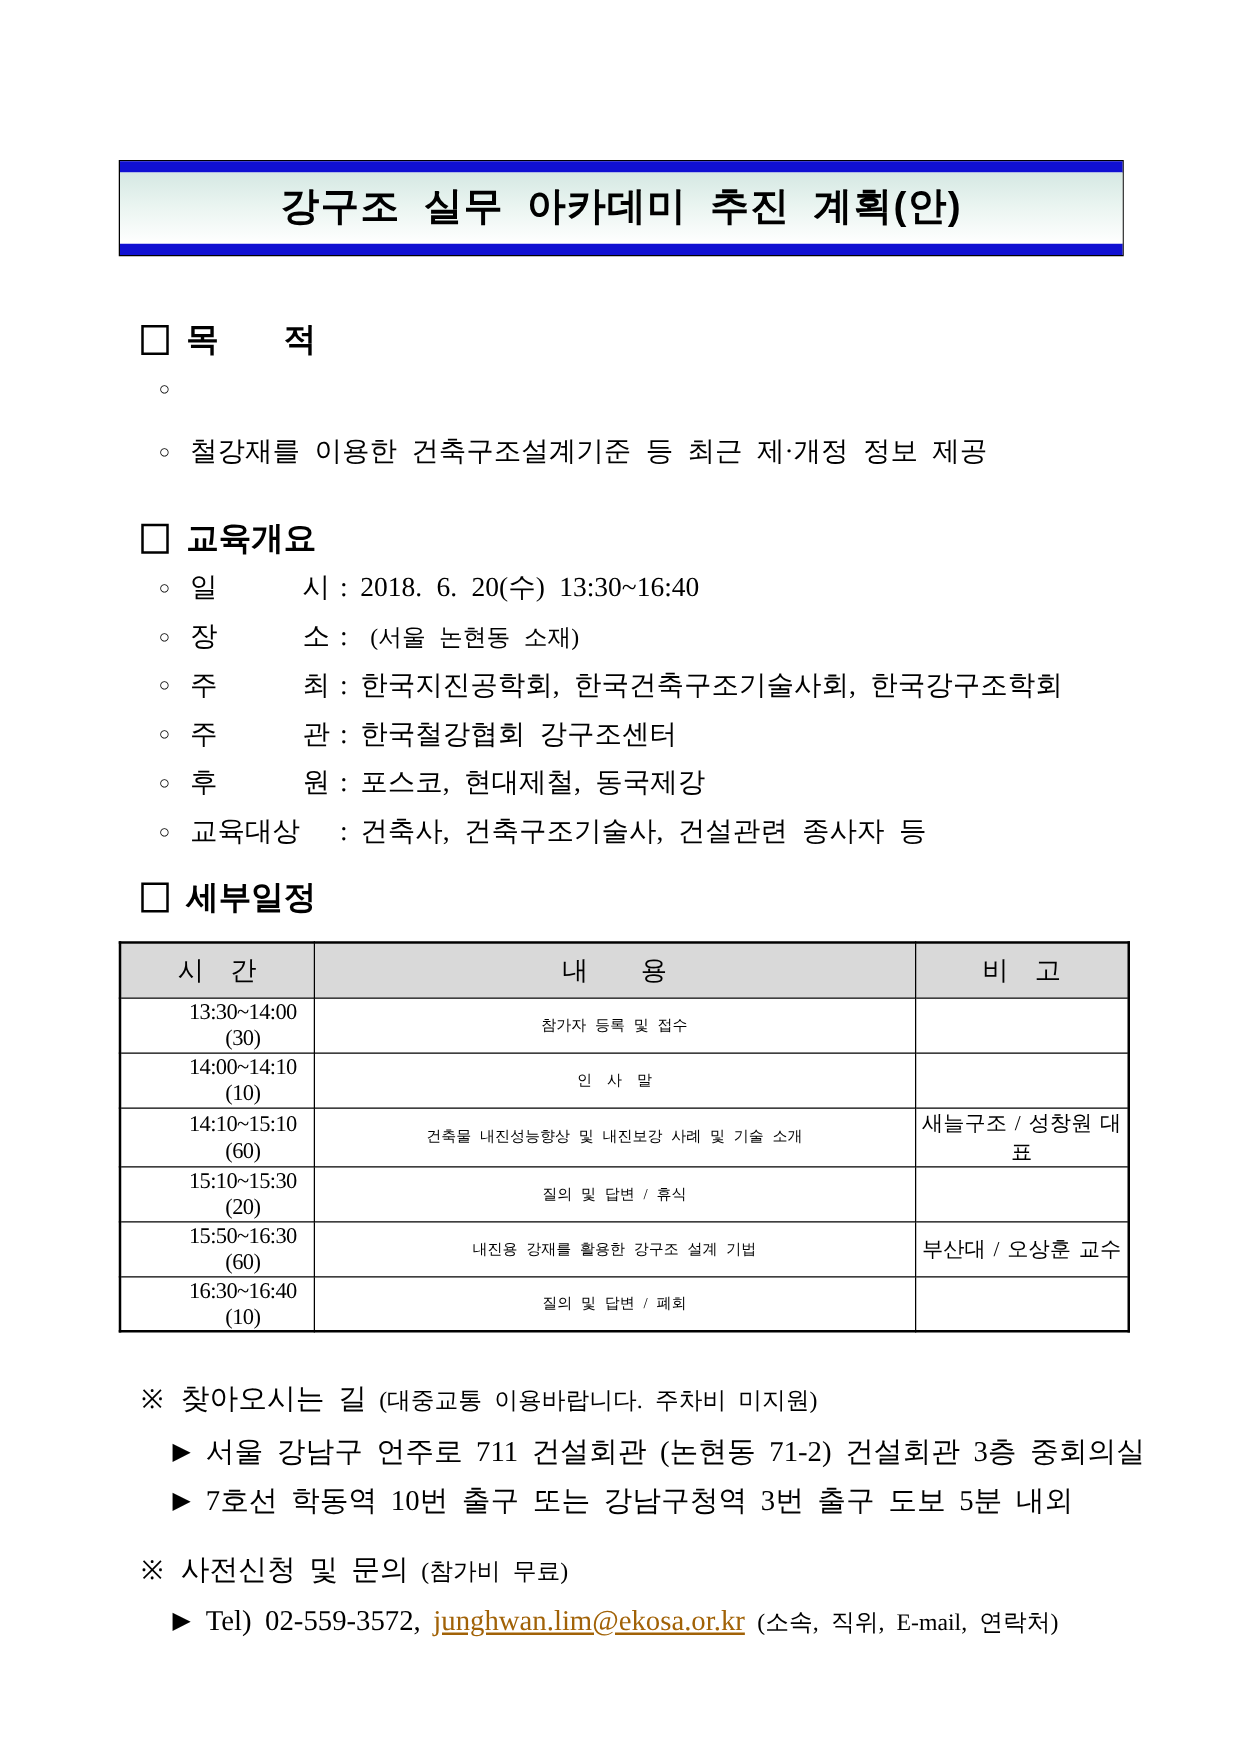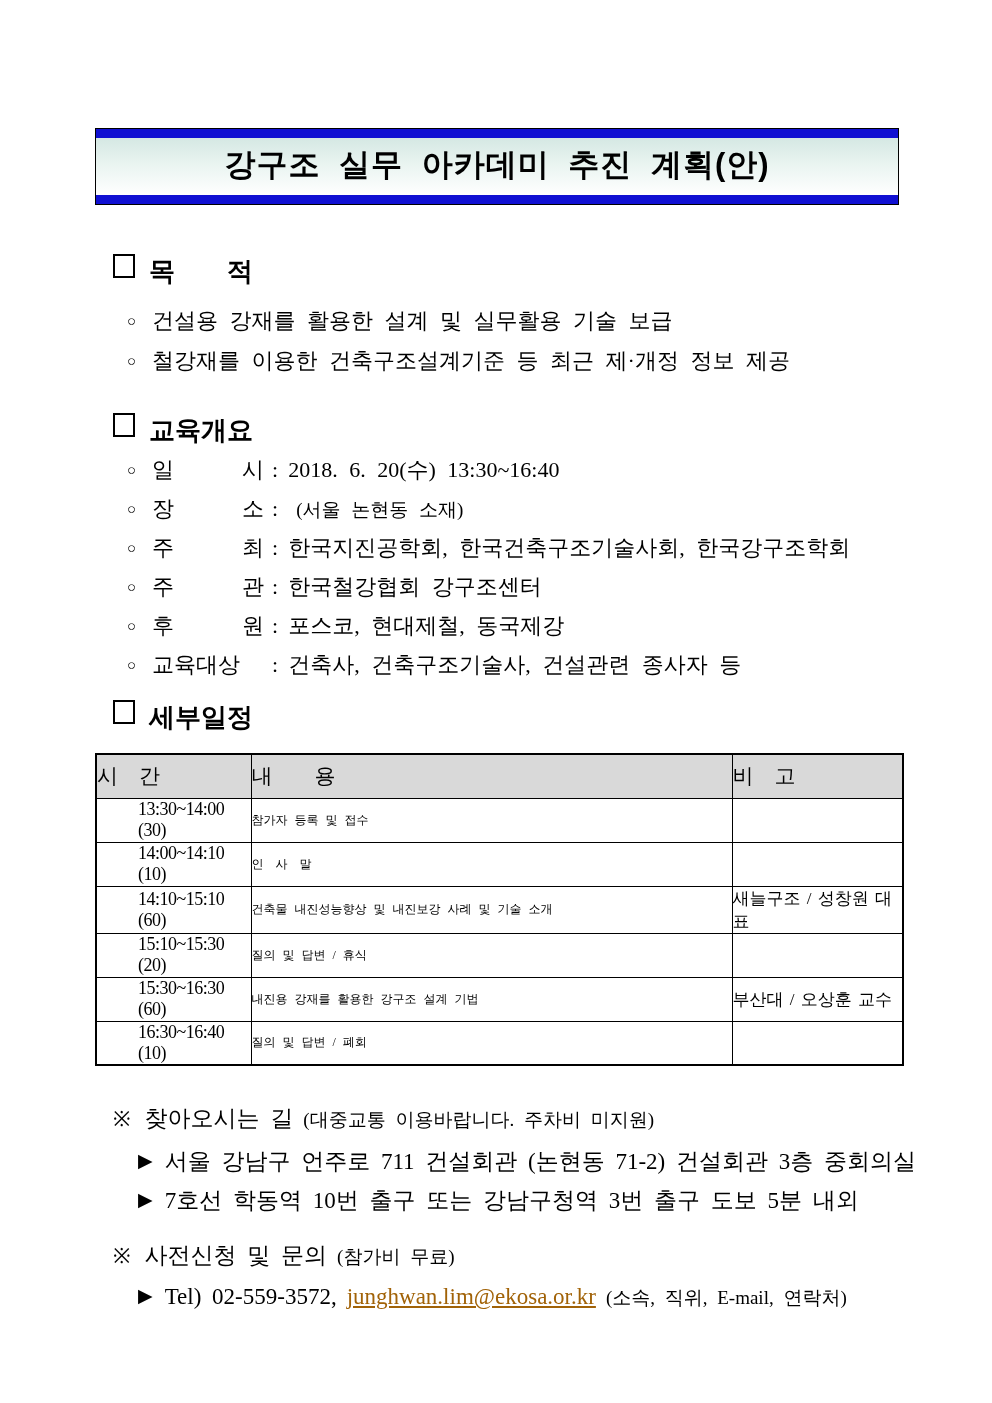--- a/index.html
+++ b/index.html
@@ -32,21 +32,21 @@
     letter-spacing: 1px;
     word-spacing: 9px;
     white-space: pre-wrap;
   }
 
   
   .sec-heading {
     position: absolute;
     left: 113px;
     display: flex;
-    align-items: flex-start;
+    align-items: center;
     font-family: "Liberation Sans", "DejaVu Sans", sans-serif;
     font-weight: bold;
     font-size: 26px;
     white-space: pre-wrap;
   }
   .square-marker {
     display: inline-block;
     width: 22px; height: 24px;
     border: 2px solid #000000;
     margin-right: 14px;
@@ -84,21 +84,21 @@
   
   .schedule-table {
     position: absolute;
     left: 95px; top: 753px;
     width: 807px;
     border-collapse: collapse;
     table-layout: fixed;
   }
   .schedule-table th, .schedule-table td {
     border: 1px solid #000000;
-    text-align: left;
+    text-align: center;
     vertical-align: middle;
     height: 44px;
     white-space: pre-wrap;
     overflow: hidden;
   }
   .schedule-table { border: 2px solid #000000; }
   .schedule-table th {
     background: #d9d9d9;
     font-weight: normal;
     font-size: 21px;
@@ -140,21 +140,20 @@
     <div class="banner-bar"></div>
   </div>
 
   <div class="sec-heading" style="top:254px">
     <span class="square-marker"></span>
     <span>목　　적</span>
   </div>
   <div class="bullet-list purpose-list" style="top:306px">
     <div class="bullet-row">
       <span class="circle-marker">○</span>
-      <span>건설용 강재를 활용한 설계 및 실무활용 기술 보급</span>
     </div>
     <div class="bullet-row">
       <span class="circle-marker">○</span>
       <span>철강재를 이용한 건축구조설계기준 등 최근 제·개정 정보 제공</span>
     </div>
   </div>
 
   <div class="sec-heading" style="top:413px">
     <span class="square-marker"></span>
     <span>교육개요</span>
@@ -231,21 +230,21 @@
         <td class="cell-time">14:10~15:10 (60)</td>
         <td class="cell-body">건축물 내진성능향상 및 내진보강 사례 및 기술 소개</td>
         <td class="cell-note">새늘구조 / 성창원 대표</td>
       </tr>
       <tr>
         <td class="cell-time">15:10~15:30 (20)</td>
         <td class="cell-body">질의 및 답변 / 휴식</td>
         <td class="cell-note"></td>
       </tr>
       <tr>
-        <td class="cell-time">15:30~16:30 (60)</td>
+        <td class="cell-time">15:50~16:30 (60)</td>
         <td class="cell-body">내진용 강재를 활용한 강구조 설계 기법</td>
         <td class="cell-note">부산대 / 오상훈 교수</td>
       </tr>
       <tr>
         <td class="cell-time">16:30~16:40 (10)</td>
         <td class="cell-body">질의 및 답변 / 폐회</td>
         <td class="cell-note"></td>
       </tr>
     </tbody>
   </table>

